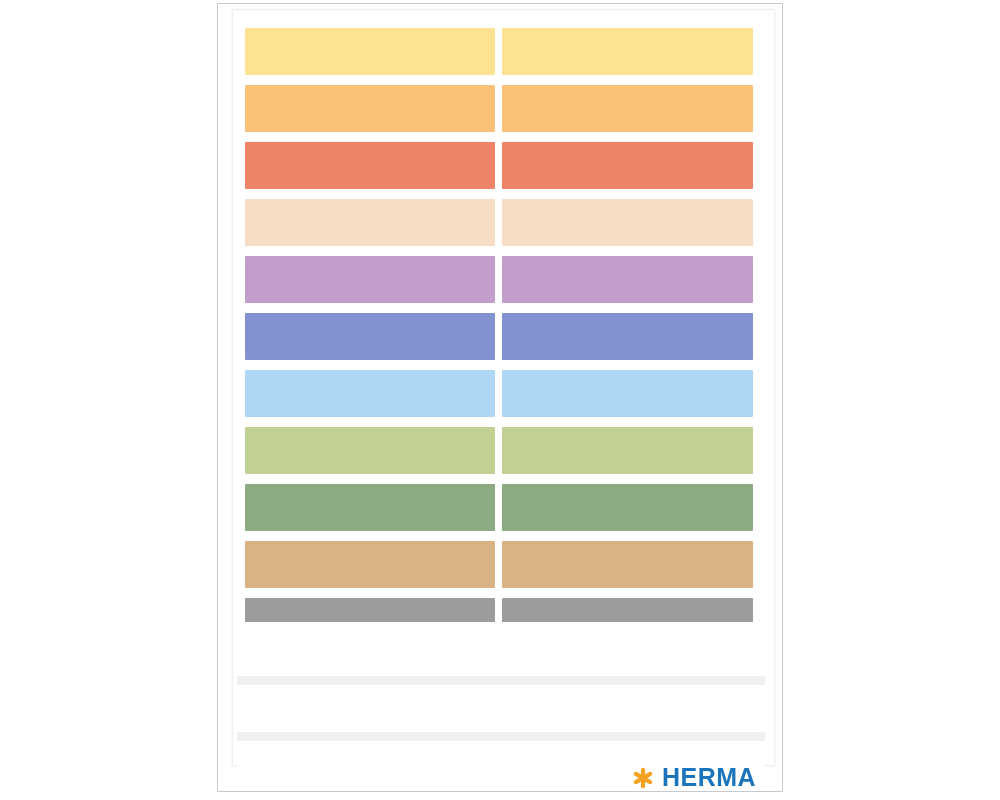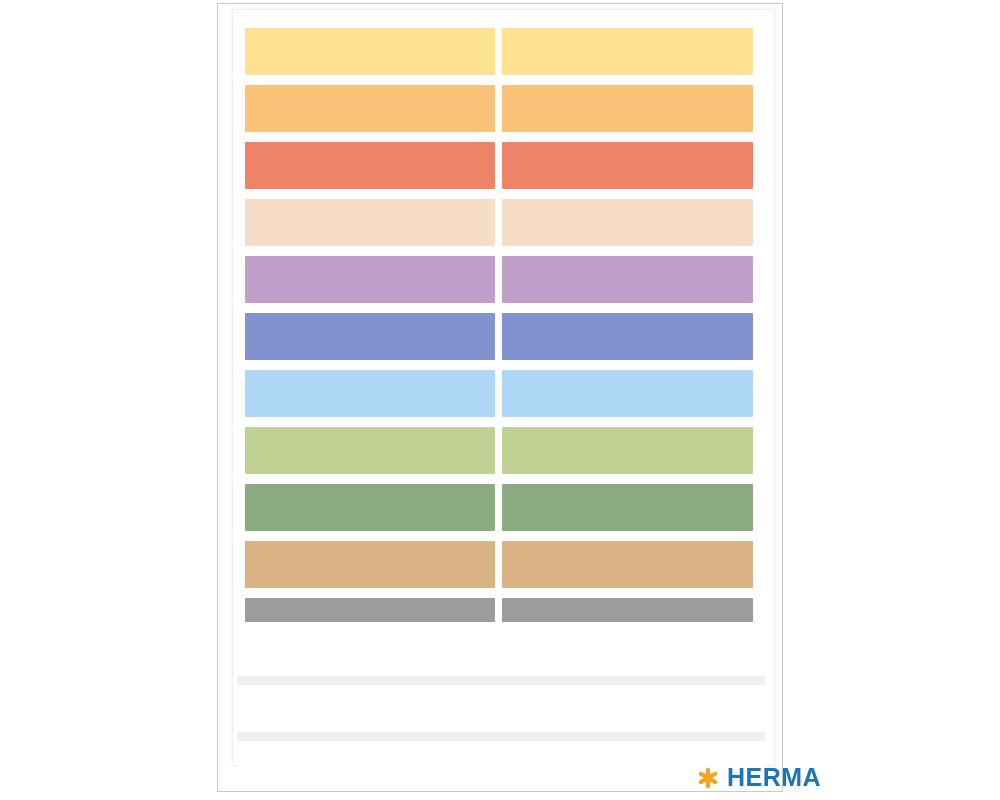--- a/index.html
+++ b/index.html
@@ -101,21 +101,21 @@
     position: absolute;
     left: 0;
     width: 528px;
     height: 9px;
     background: #f0f0f0;
   }
 
   
   .logo {
     position: absolute;
-    left: 697px;
+    left: 632px;
     top: 765px;
     display: flex;
     align-items: center;
     gap: 8px;
   }
 
   .logo-mark {
     width: 22px;
     height: 22px;
     display: block;

